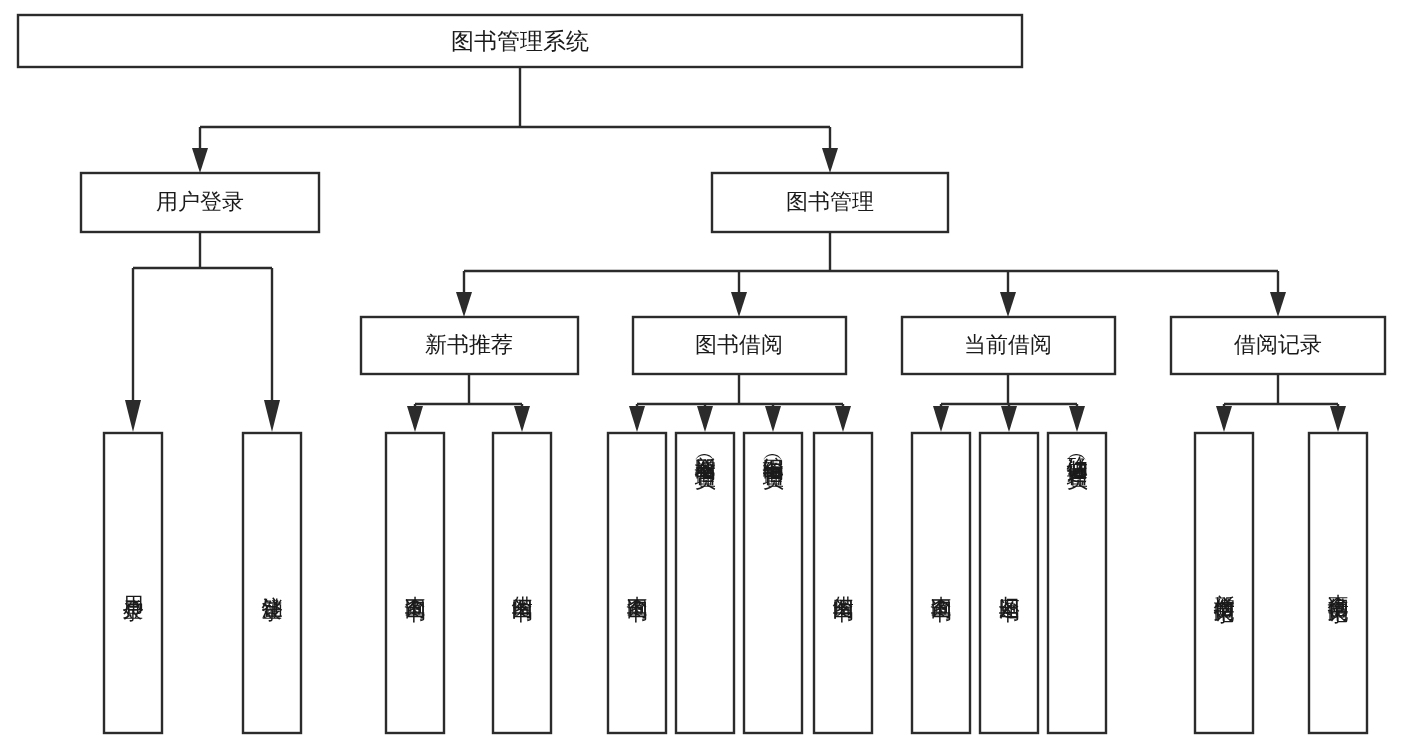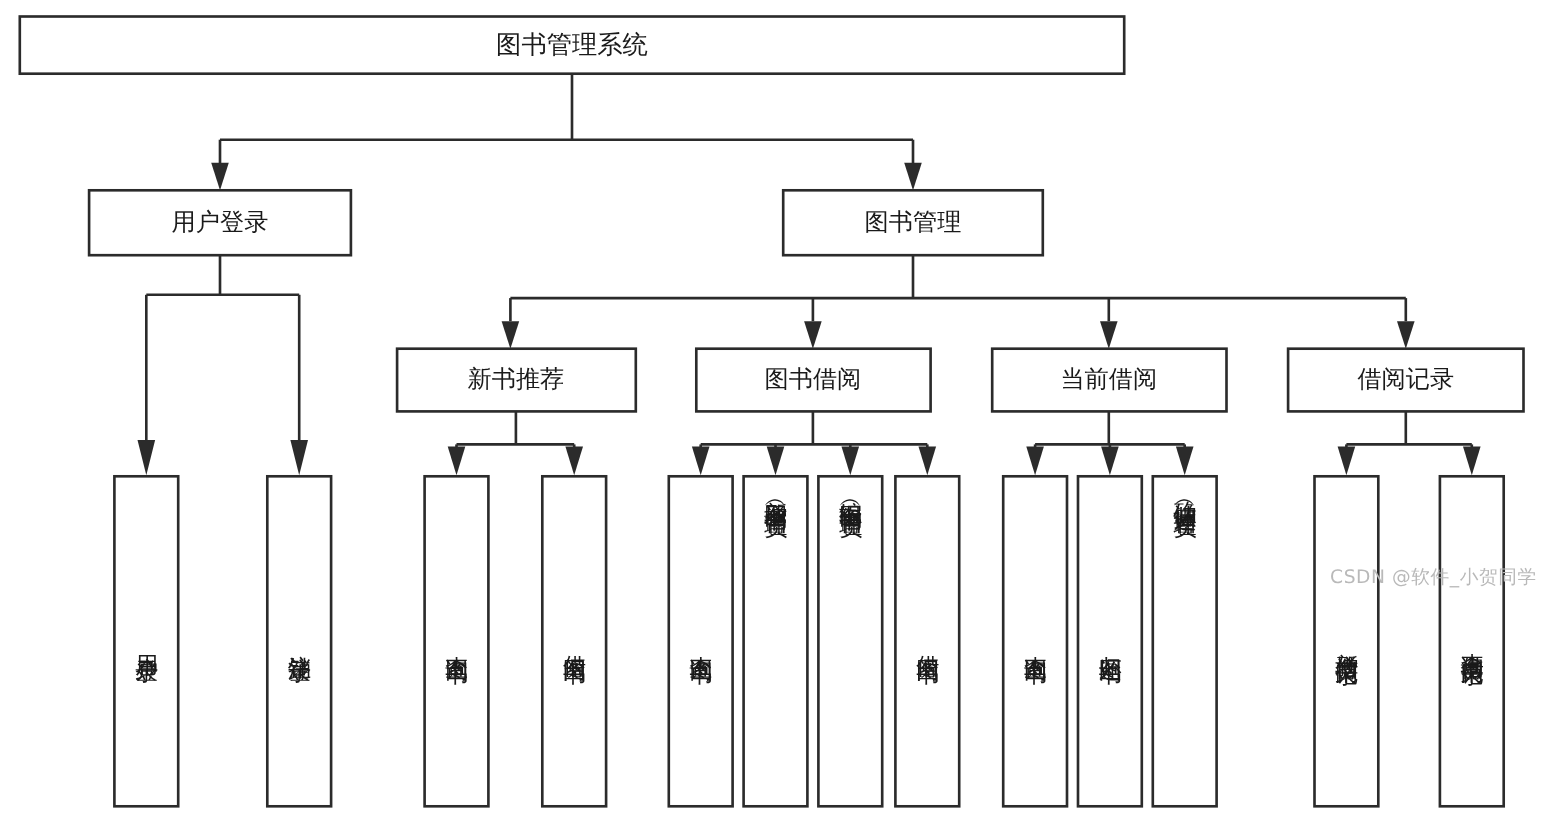--- a/index.html
+++ b/index.html
@@ -208,14 +208,13 @@
   <div class="leaf-label-wrap" style="left:744px; top:433px; width:58px; height:300px; justify-content:flex-start; padding-top:6px; box-sizing:border-box;">编辑图书（管理员）</div>
   <div class="leaf-label-wrap" style="left:814px; top:433px; width:58px; height:300px;">借阅图书</div>
 
   <div class="leaf-label-wrap" style="left:912px; top:433px; width:58px; height:300px;">查询图书</div>
   <div class="leaf-label-wrap" style="left:980px; top:433px; width:58px; height:300px;">归还图书</div>
   <div class="leaf-label-wrap" style="left:1048px; top:433px; width:58px; height:300px; justify-content:flex-start; padding-top:6px; box-sizing:border-box;">确认归还（管理员）</div>
 
   <div class="leaf-label-wrap" style="left:1195px; top:433px; width:58px; height:300px;">新增借阅记录</div>
   <div class="leaf-label-wrap" style="left:1309px; top:433px; width:58px; height:300px;">查询借阅记录</div>
 
-  <div class="watermark">CSDN @软件_小贺同学</div>
 </div>
 
 </body></html>

